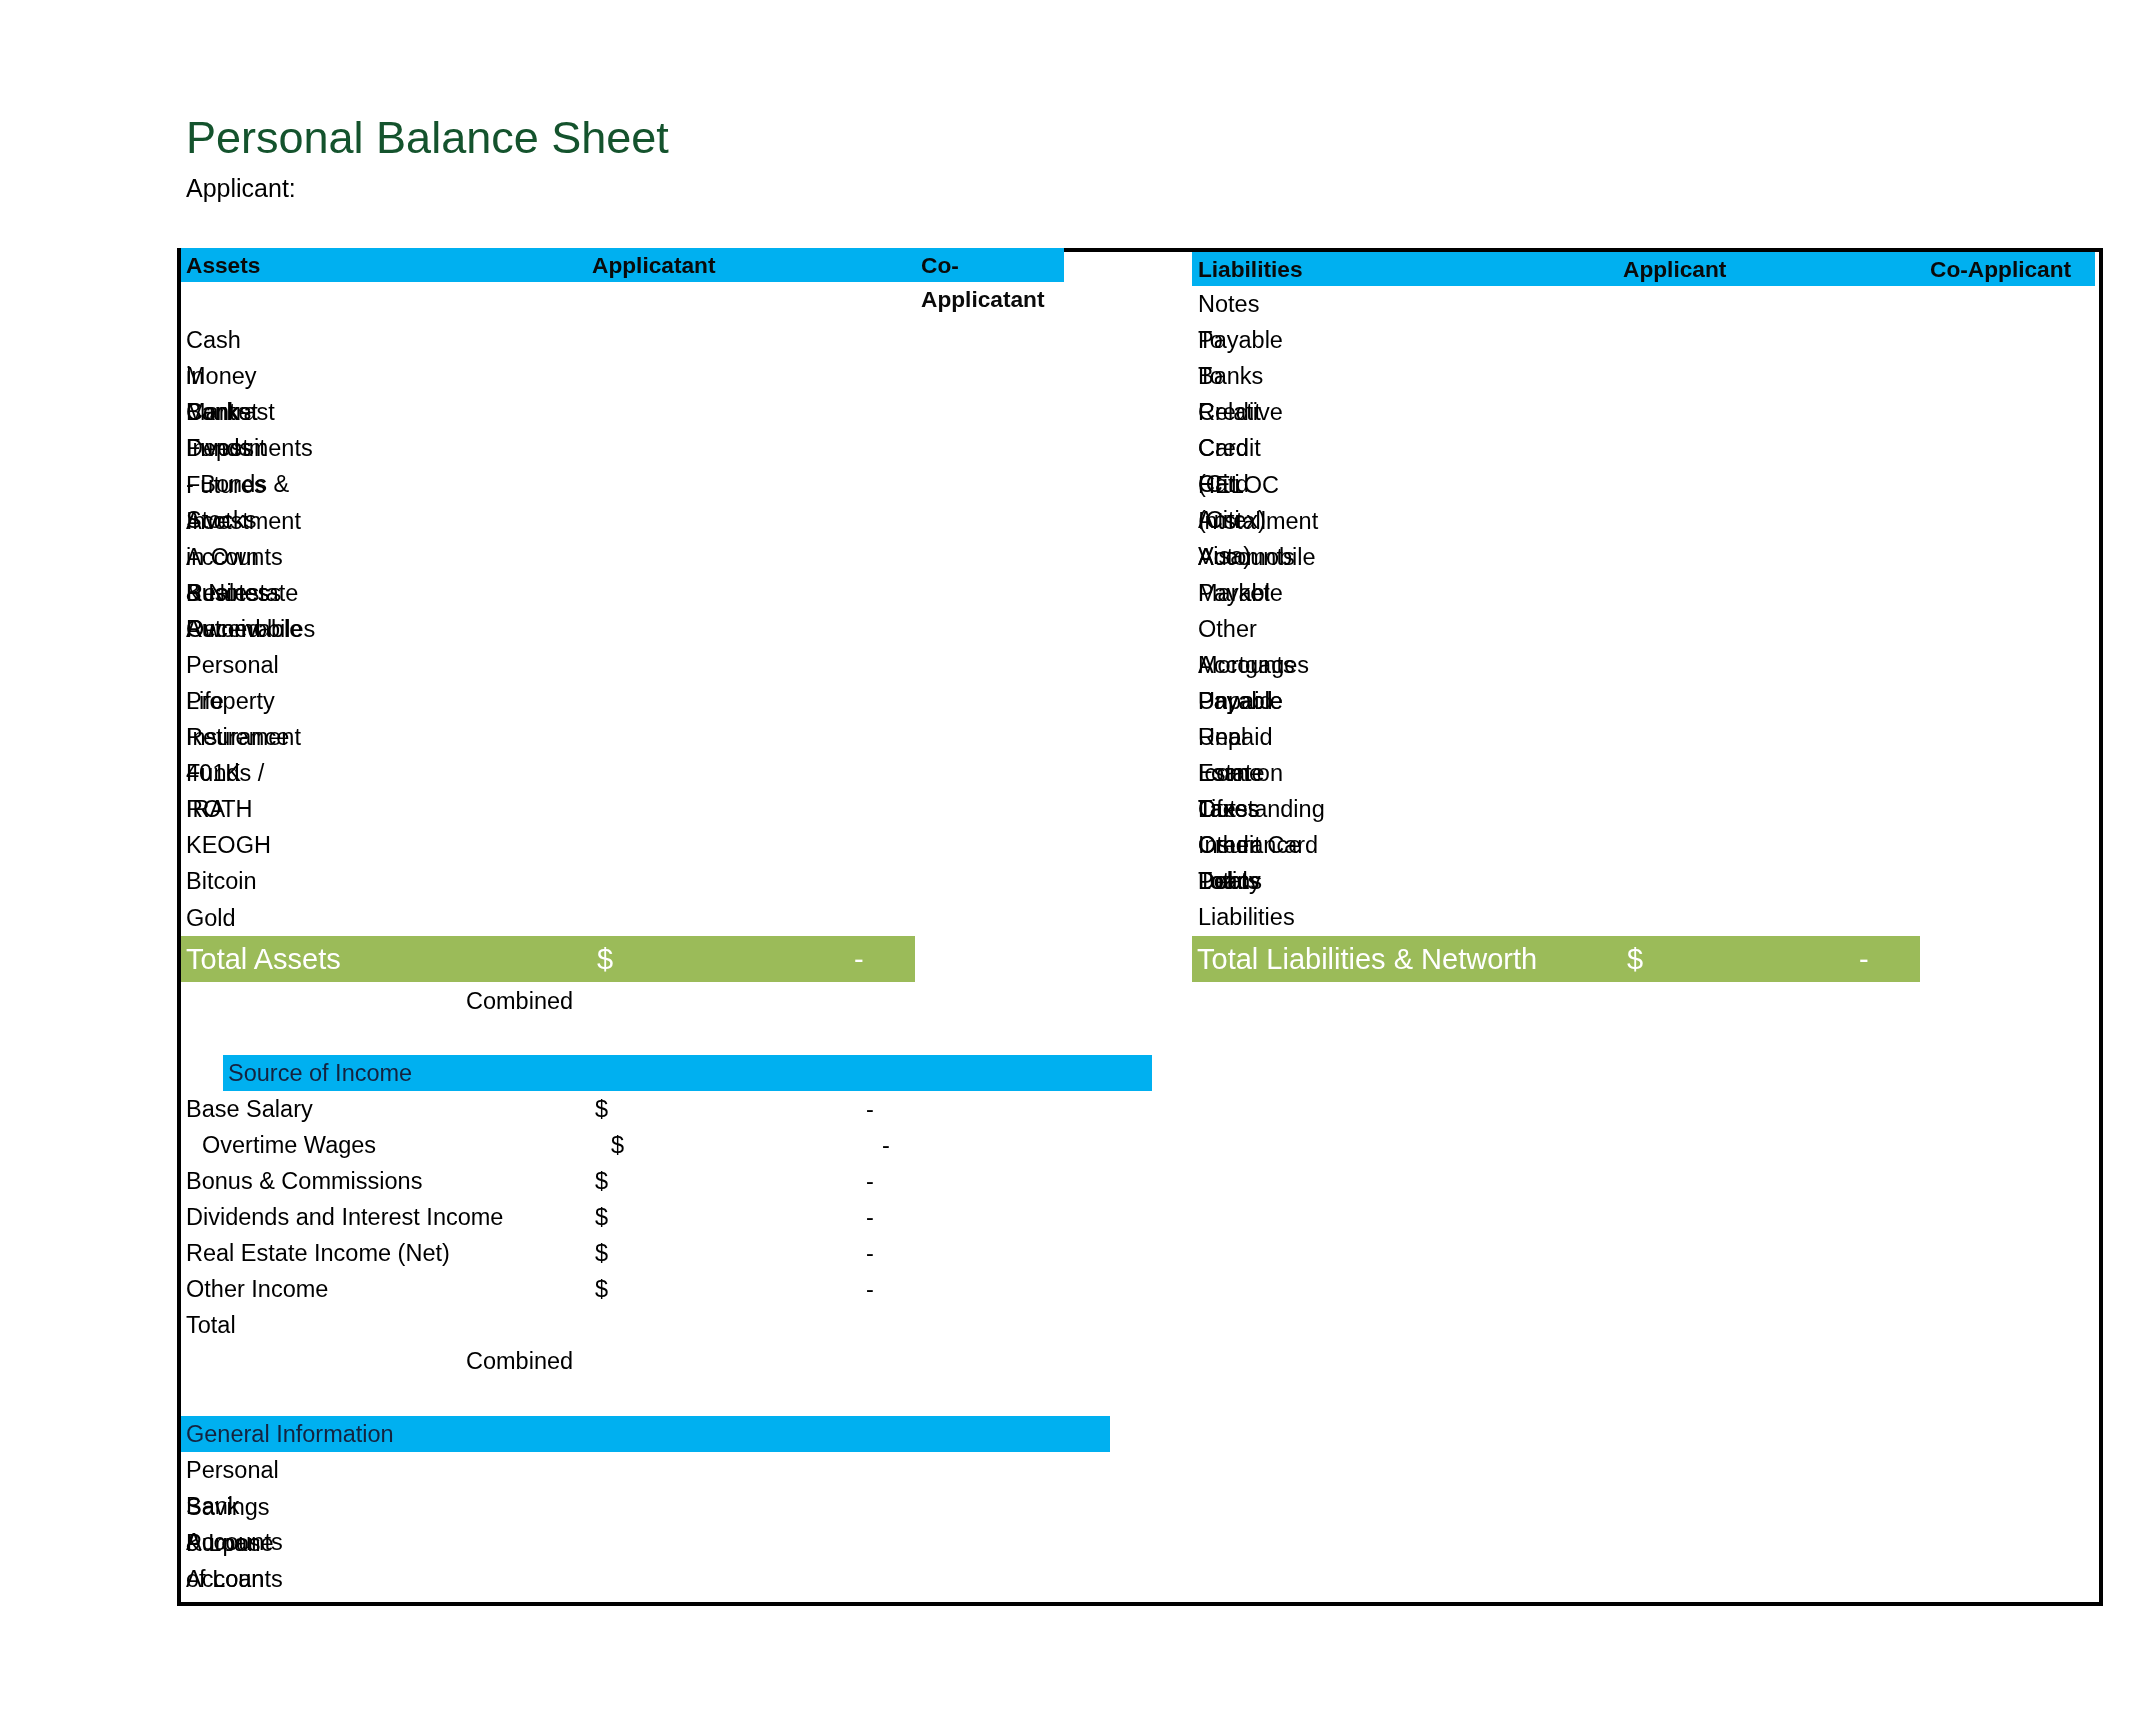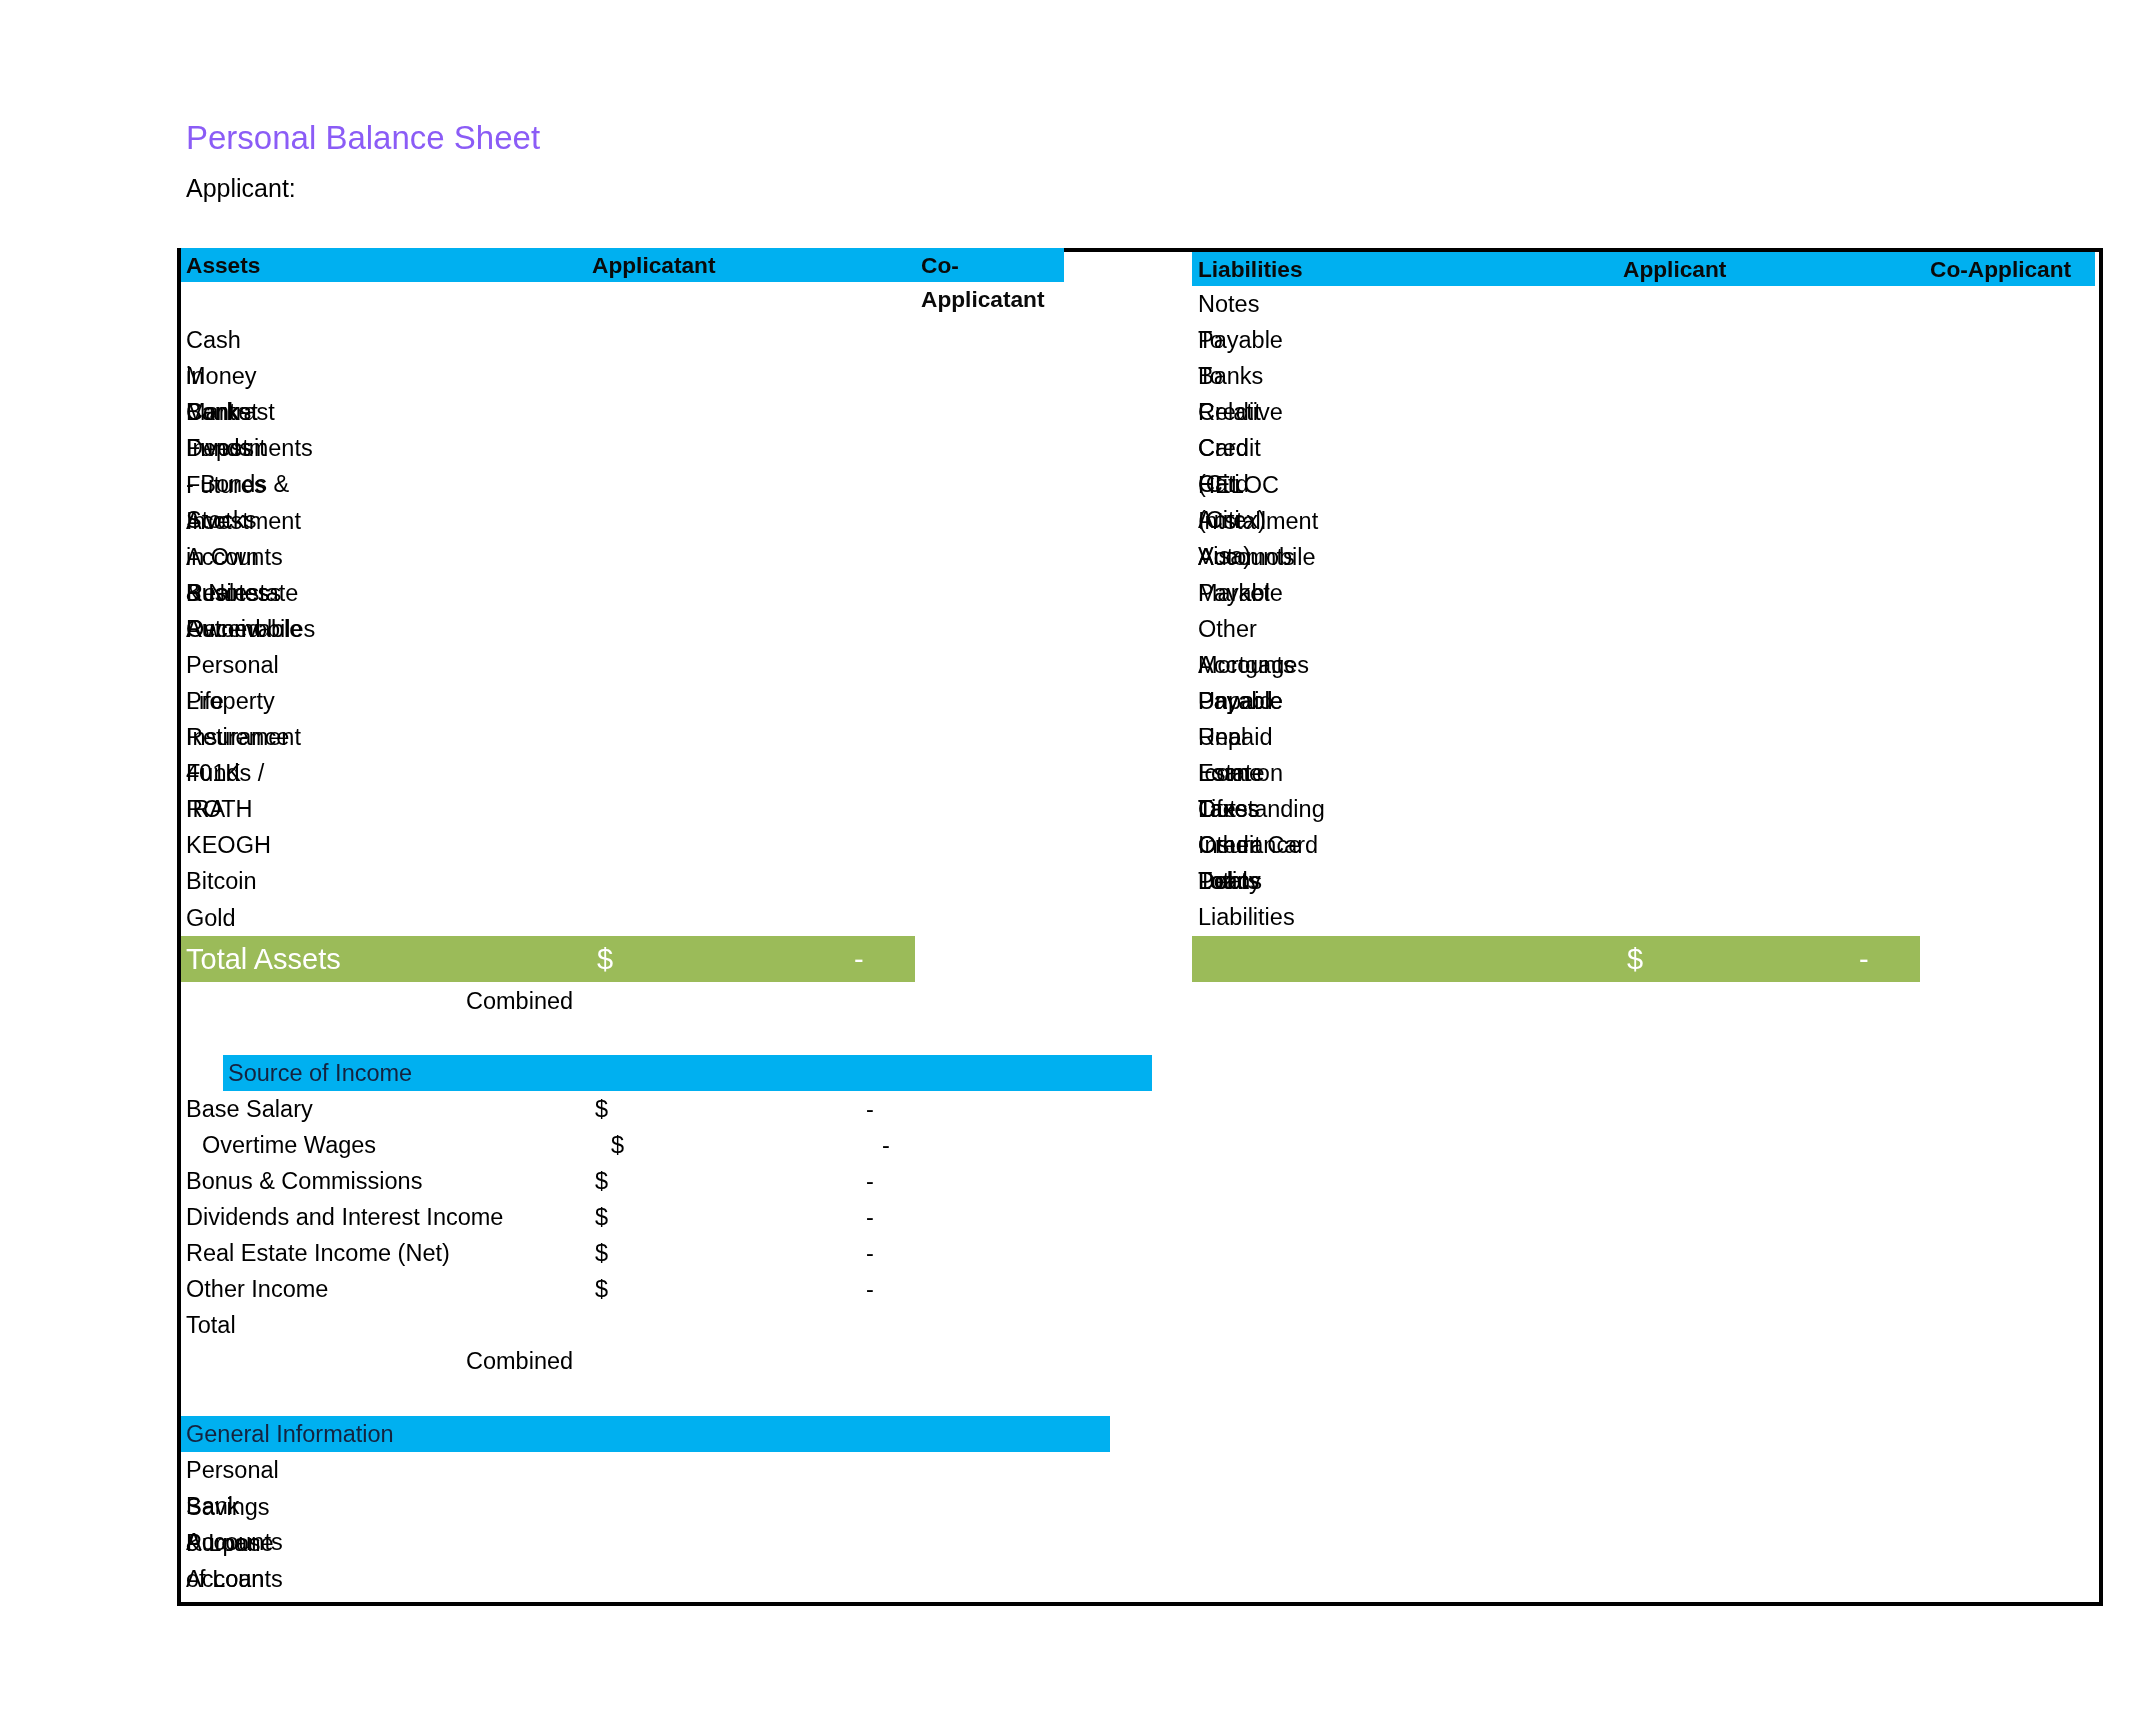--- a/index.html
+++ b/index.html
@@ -1,19 +1,19 @@
 <!DOCTYPE html>
 <html style="font-size:13.4px"><head>
 <meta charset="utf-8">
 <style>
   html, body { margin:0; padding:0; background:#ffffff; }
   body { width:2148px; height:1710px; position:relative; overflow:hidden;
          font-family:"Liberation Sans", sans-serif; color:#000; }
   .abs { position:absolute; white-space:nowrap; }
-  .title { left:186px; top:117px; font-size:33px; color:#8b5cf6; line-height:42px; }
+  .title { left:186px; top:117px; font-size:45px; color:#14532d; line-height:42px; }
   .subtitle { left:186px; top:170px; font-size:25px; line-height:37px; }
   .frame { position:absolute; left:177px; top:248px; width:1918px; height:1350px;
            border:4.2px solid #000; box-sizing:content-box; }
   .band { position:absolute; height:34px; }
   .blue { background:#00B0F0; }
   .green { background:#9BBB59; }
   .hdr { position:absolute; top:0; font-size:22.7px; font-weight:bold; line-height:34px; color:#0a0a0a; }
   .sec { position:absolute; left:5px; top:0; font-size:23.5px; line-height:36px; color:#14233F; }
   .row { position:absolute; height:36px; line-height:36px; font-size:23.5px; }
   .row .lbl { position:absolute; left:0; }
@@ -145,20 +145,21 @@
     <span class="lbl">Total Liabilities</span>
   </div>
 
 <div class="band green" style="left:181px;top:936px;width:734px;height:46px;">
   <span class="tot" style="left:5px;">Total Assets</span>
   <span class="tot" style="left:416px;">$</span>
   <span class="tot" style="left:673px;">-</span>
 </div>
 
 <div class="band green" style="left:1192px;top:936px;width:728px;height:46px;">
+  <span class="tot" style="left:5px;">Total Liabilities &amp; Networth</span>
   <span class="tot" style="left:435px;">$</span>
   <span class="tot" style="left:667px;">-</span>
 </div>
 
 <div class="row" style="left:466px;top:983px;">
     <span class="lbl">Combined</span>
   </div>
 
 <div class="band blue" style="left:181px;top:1055px;width:929px;height:36px;margin-left:42px;">
   <span class="sec">Source of Income</span>

